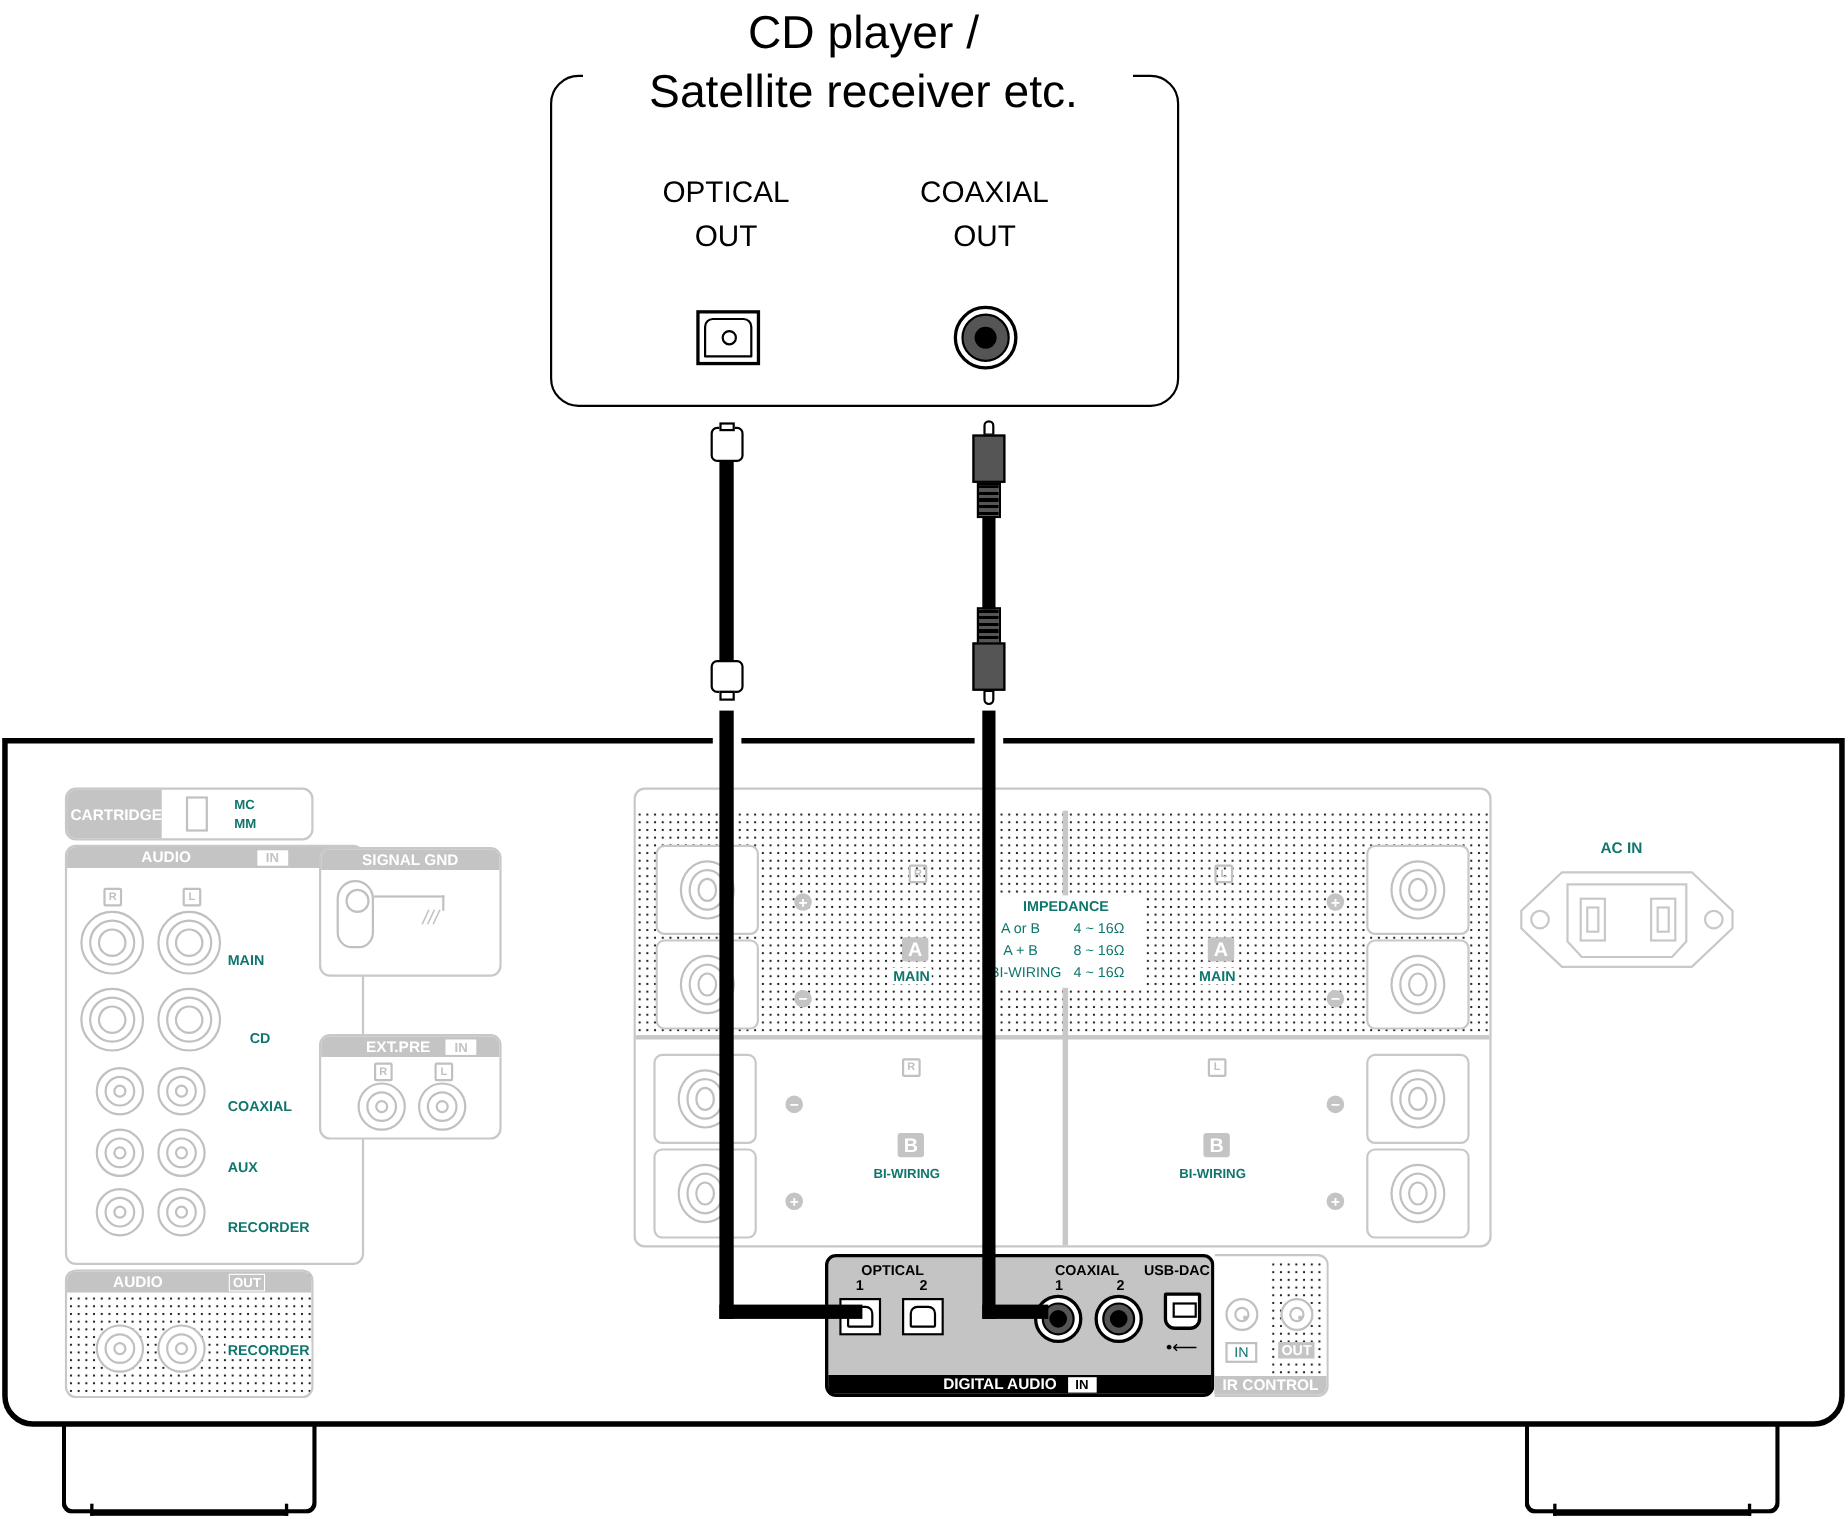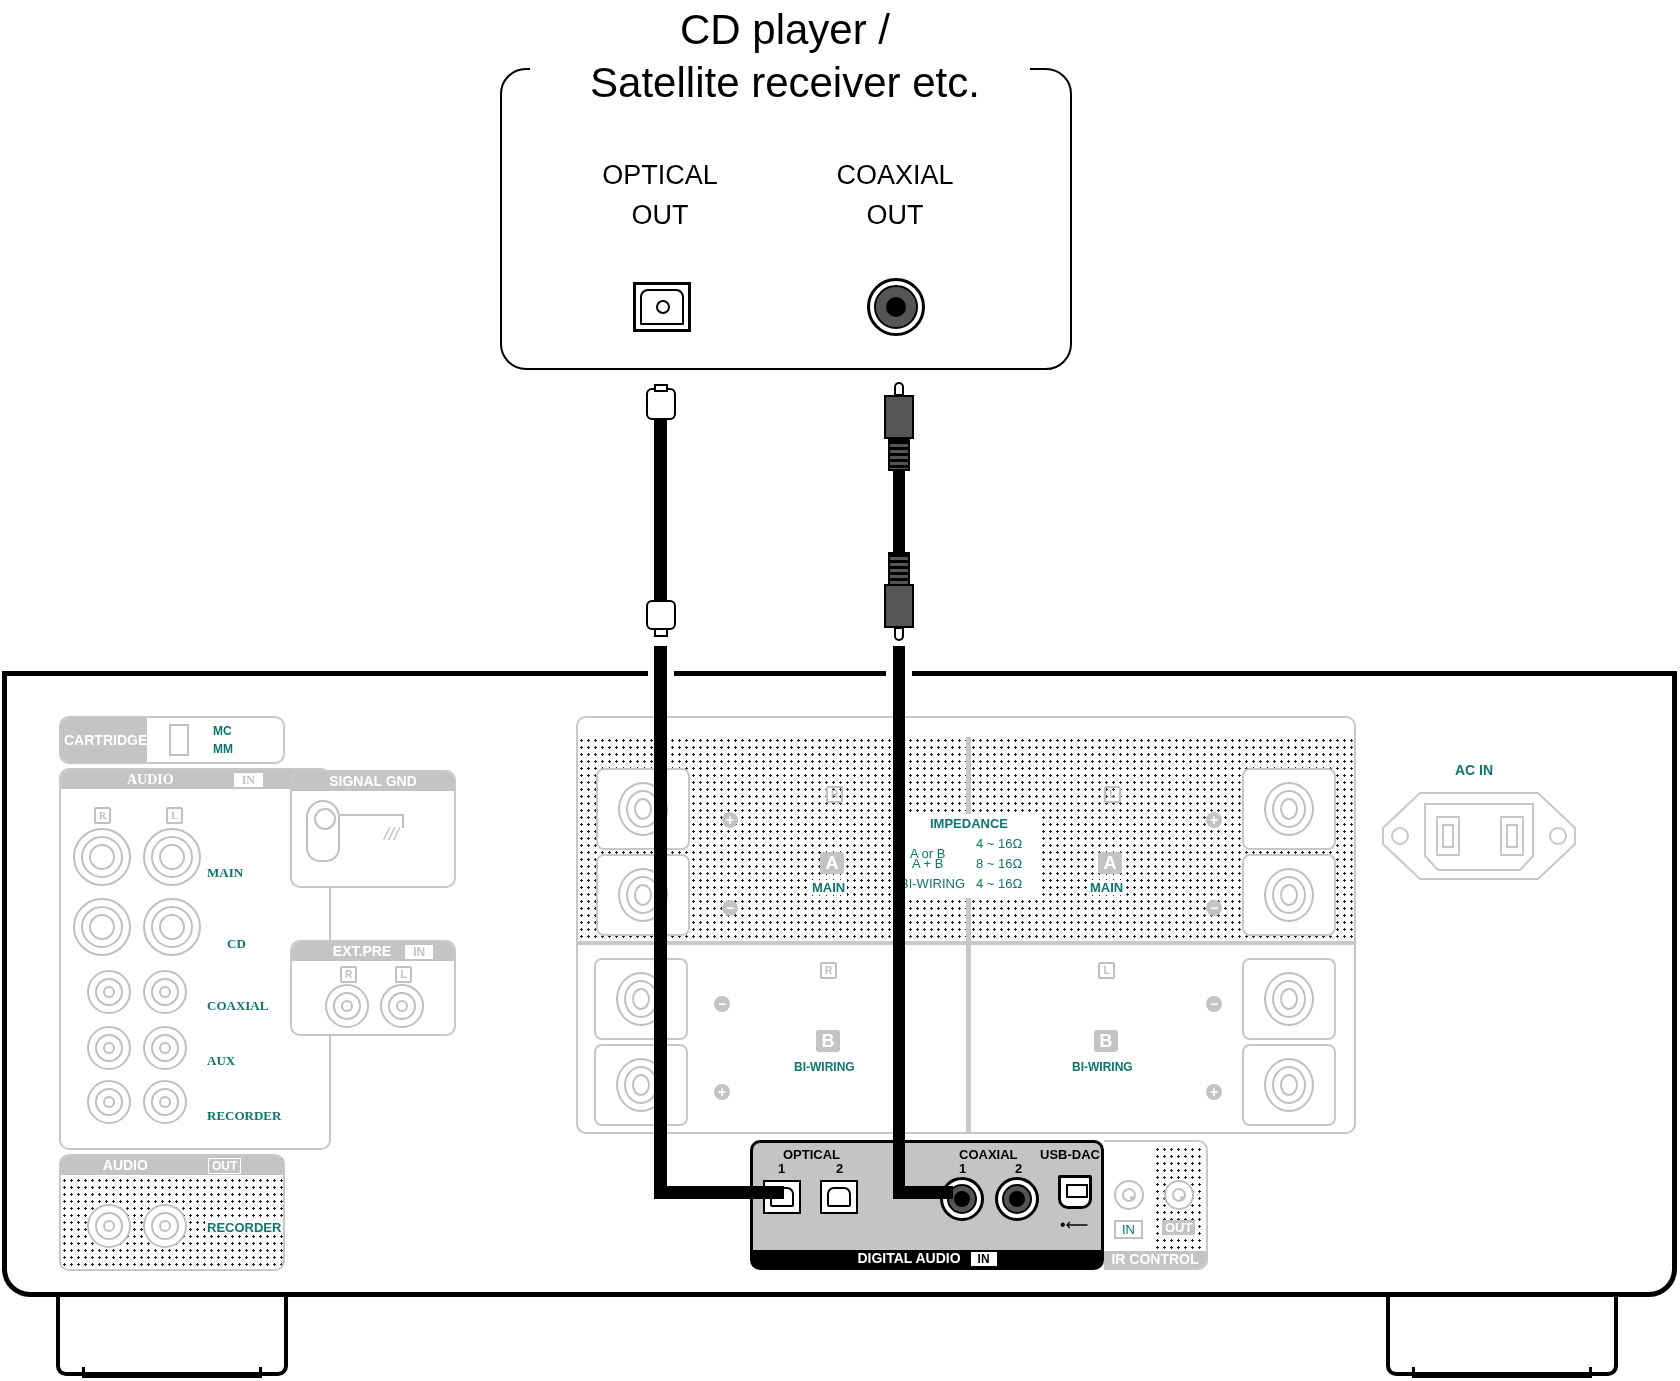--- a/index.html
+++ b/index.html
@@ -80,21 +80,21 @@
 <div class="foot" style="left:1386px;"></div>
 
 <div class="gpanel" style="left:59px;top:716px;width:226px;height:48px;">
   <div class="abs" style="left:0;top:0;width:86px;height:44px;background:#c4c4c4;border-radius:8px 0 0 8px;"></div>
   <div class="abs" style="left:3px;top:14px;color:#fff;font-weight:bold;font-size:14px;">CARTRIDGE</div>
   <div class="abs" style="left:108px;top:6px;width:20px;height:32px;border:2px solid #c0c0c0;box-sizing:border-box;"></div>
   <div class="gtxt" style="left:152px;top:6px;font-size:12px;">MC</div>
   <div class="gtxt" style="left:152px;top:24px;font-size:12px;">MM</div>
 </div>
 
-<div class="gpanel" style="left:59px;top:768px;width:272px;height:382px;font-family:Liberation Serif, serif;">
+<div class="gpanel" style="left:59px;top:768px;width:272px;height:382px;">
   <div class="ghead"><span style="margin-right:60px;">AUDIO</span><span style="background:#fff;color:#c4c4c4;padding:0 8px;font-size:12px;">IN</span></div>
   <div class="sm-badge" style="left:33px;top:37px;">R</div>
   <div class="sm-badge" style="left:105px;top:37px;">L</div>
   <div class="rca" style="left:12px;top:58px;width:58px;height:58px;"></div>
   <div class="rca" style="left:82px;top:58px;width:58px;height:58px;"></div>
   <div class="gtxt" style="left:146px;top:95px;">MAIN</div>
   <div class="rca" style="left:12px;top:128px;width:58px;height:58px;"></div>
   <div class="rca" style="left:82px;top:128px;width:58px;height:58px;"></div>
   <div class="gtxt" style="left:146px;top:166px;margin-left:20px;">CD</div>
   <div class="rca" style="left:26px;top:200px;width:44px;height:44px;"></div>
@@ -144,21 +144,21 @@
       <div class="rca" style="left:20px;top:12px;width:50px;height:54px;"></div>
     </div>
   <div class="pm" style="left:144px;top:94px;">+</div>
   <div class="pm" style="left:144px;top:182px;">−</div>
   <div class="sm-badge" style="left:248px;top:68px;">R</div>
   <div class="badge" style="left:242px;top:134px;">A</div>
   <div class="gtxt" style="left:232px;top:162px;background:#fff;padding:0 2px;">MAIN</div>
 
   <div class="abs" style="left:330px;top:96px;width:130px;height:84px;background:#fff;">
     <div class="gtxt" style="left:22px;top:2px;">IMPEDANCE</div>
-    <div class="gtxt" style="left:2px;top:32px;font-weight:normal;">A or B</div>
+    <div class="gtxt" style="left:2px;top:22px;font-weight:normal;">A or B</div>
     <div class="gtxt" style="left:68px;top:22px;font-weight:normal;">4 ~ 16Ω</div>
     <div class="gtxt" style="left:4px;top:42px;font-weight:normal;">A + B</div>
     <div class="gtxt" style="left:68px;top:42px;font-weight:normal;">8 ~ 16Ω</div>
     <div class="gtxt" style="left:-8px;top:62px;font-weight:normal;">BI-WIRING</div>
     <div class="gtxt" style="left:68px;top:62px;font-weight:normal;">4 ~ 16Ω</div>
   </div>
 
   <div class="sm-badge" style="left:526px;top:68px;">L</div>
   <div class="badge" style="left:520px;top:134px;">A</div>
   <div class="gtxt" style="left:510px;top:162px;background:#fff;padding:0 2px;">MAIN</div>

